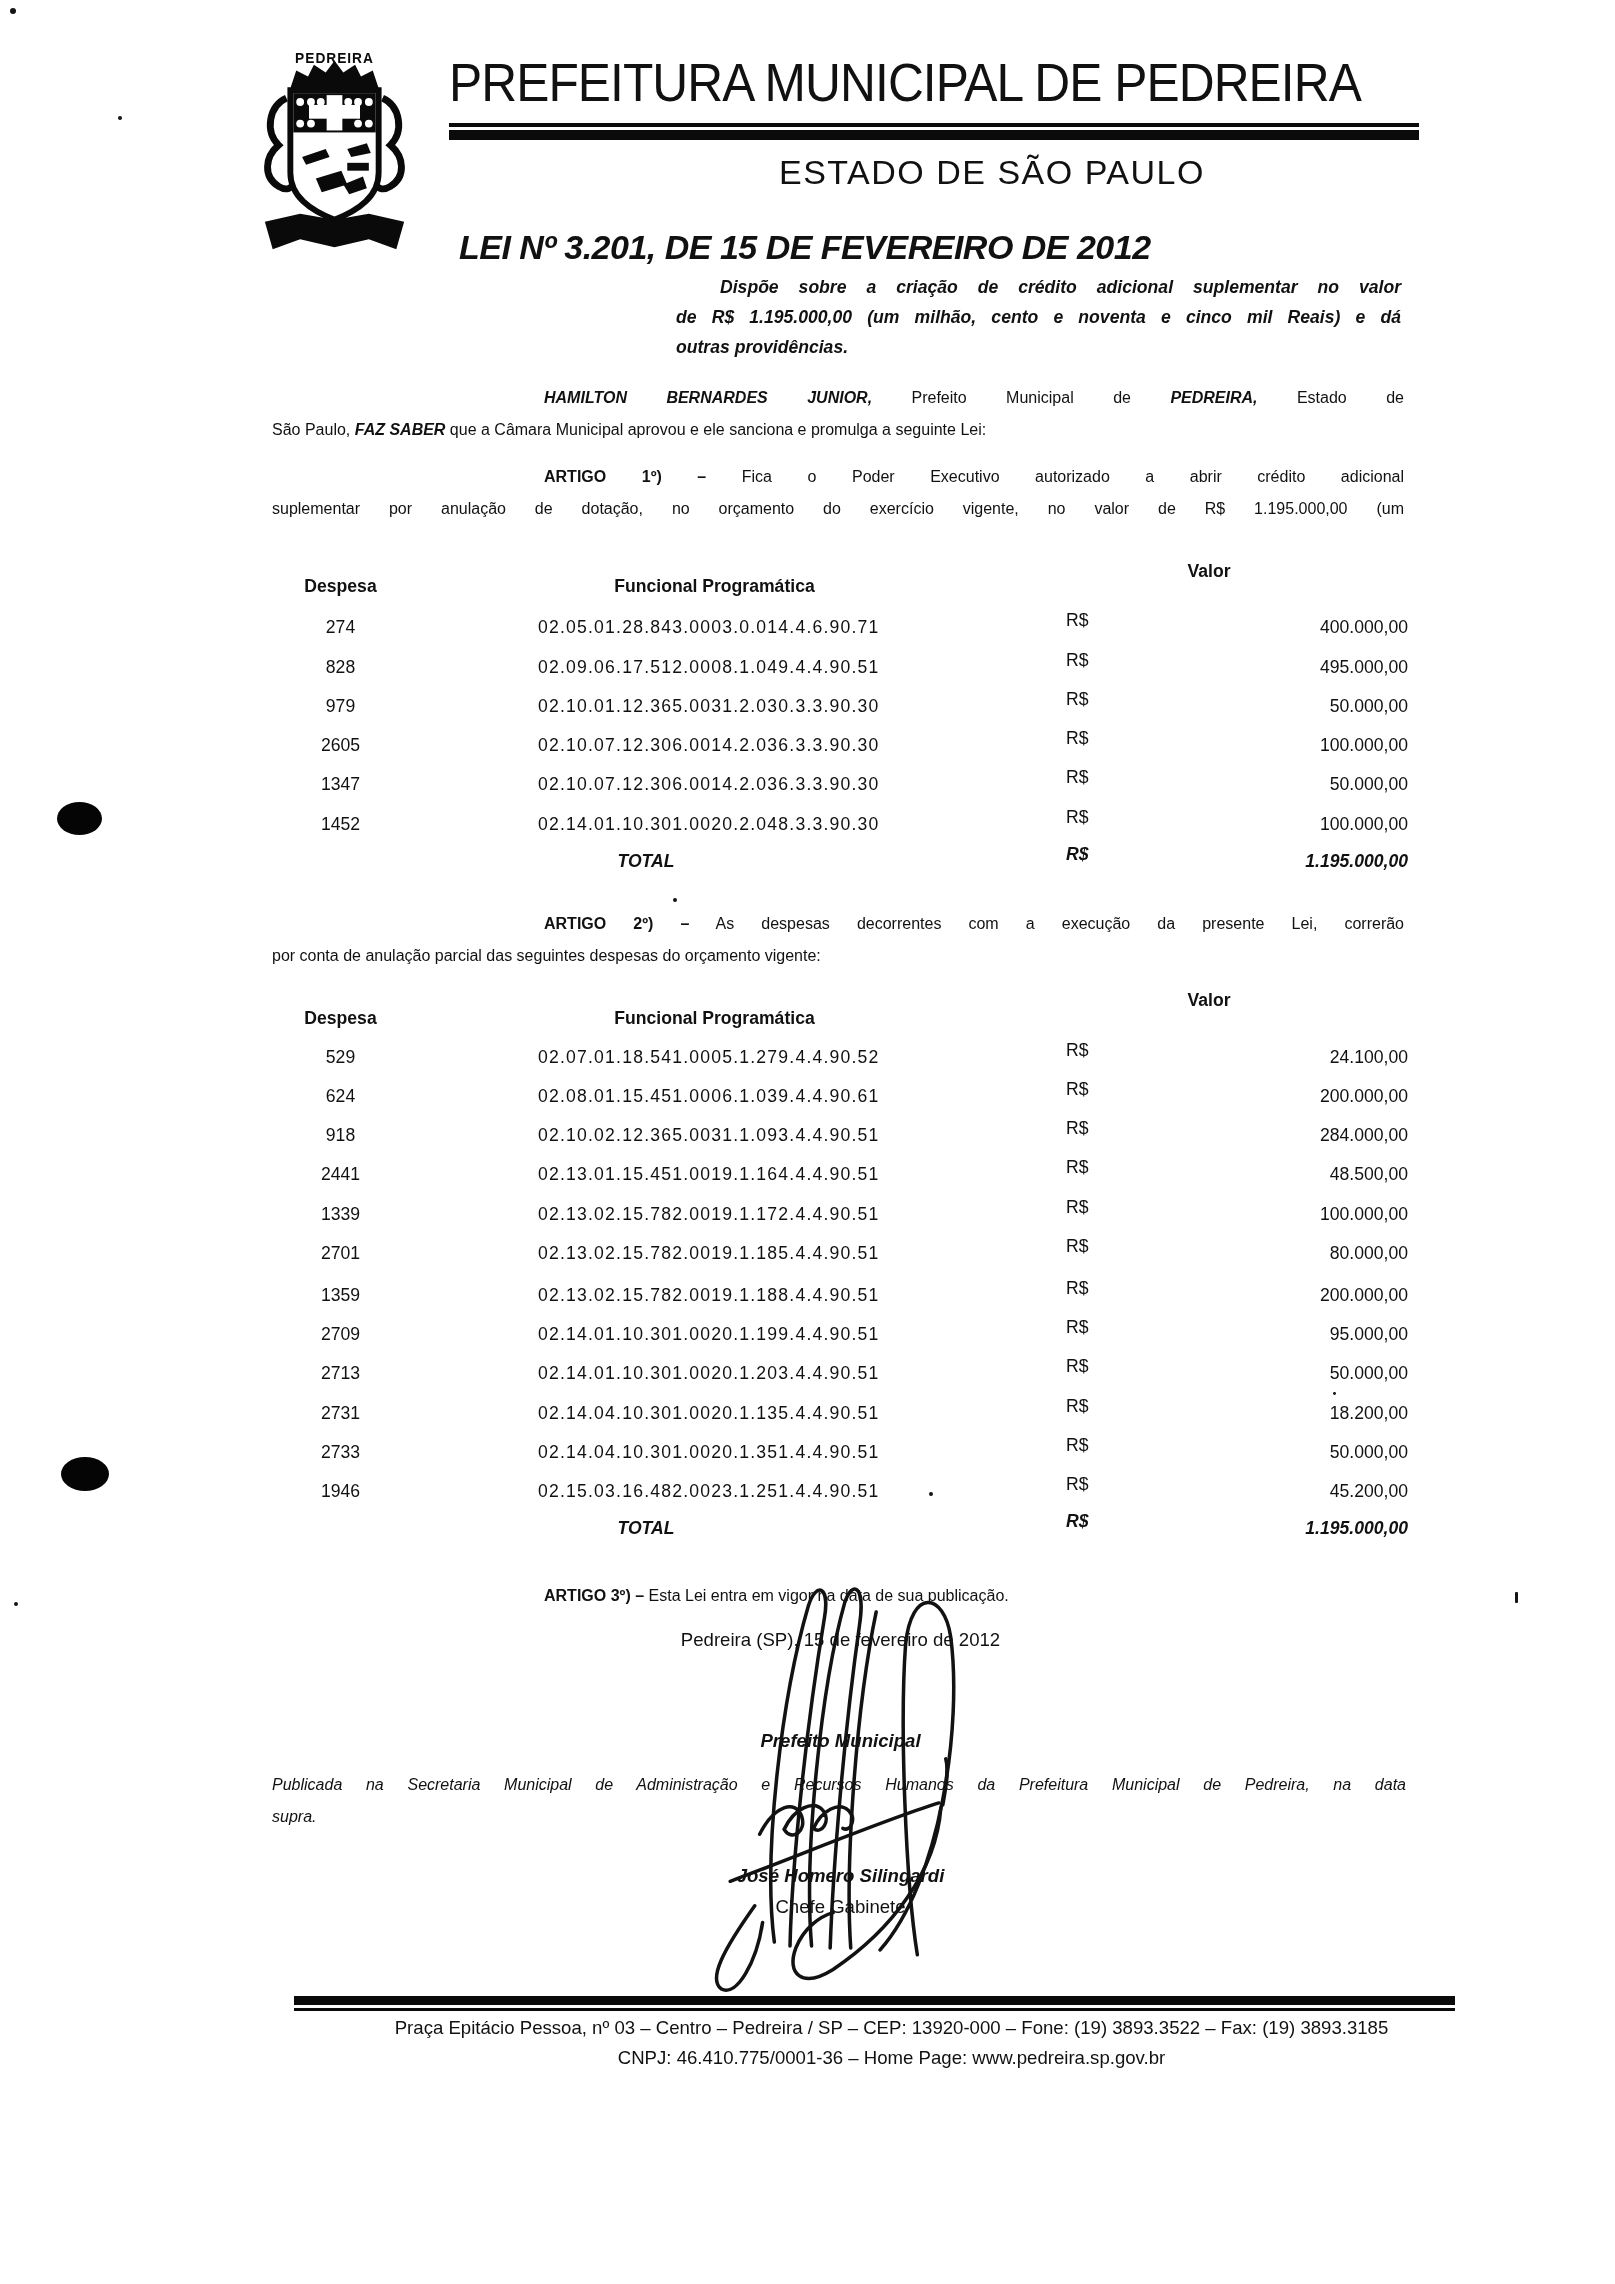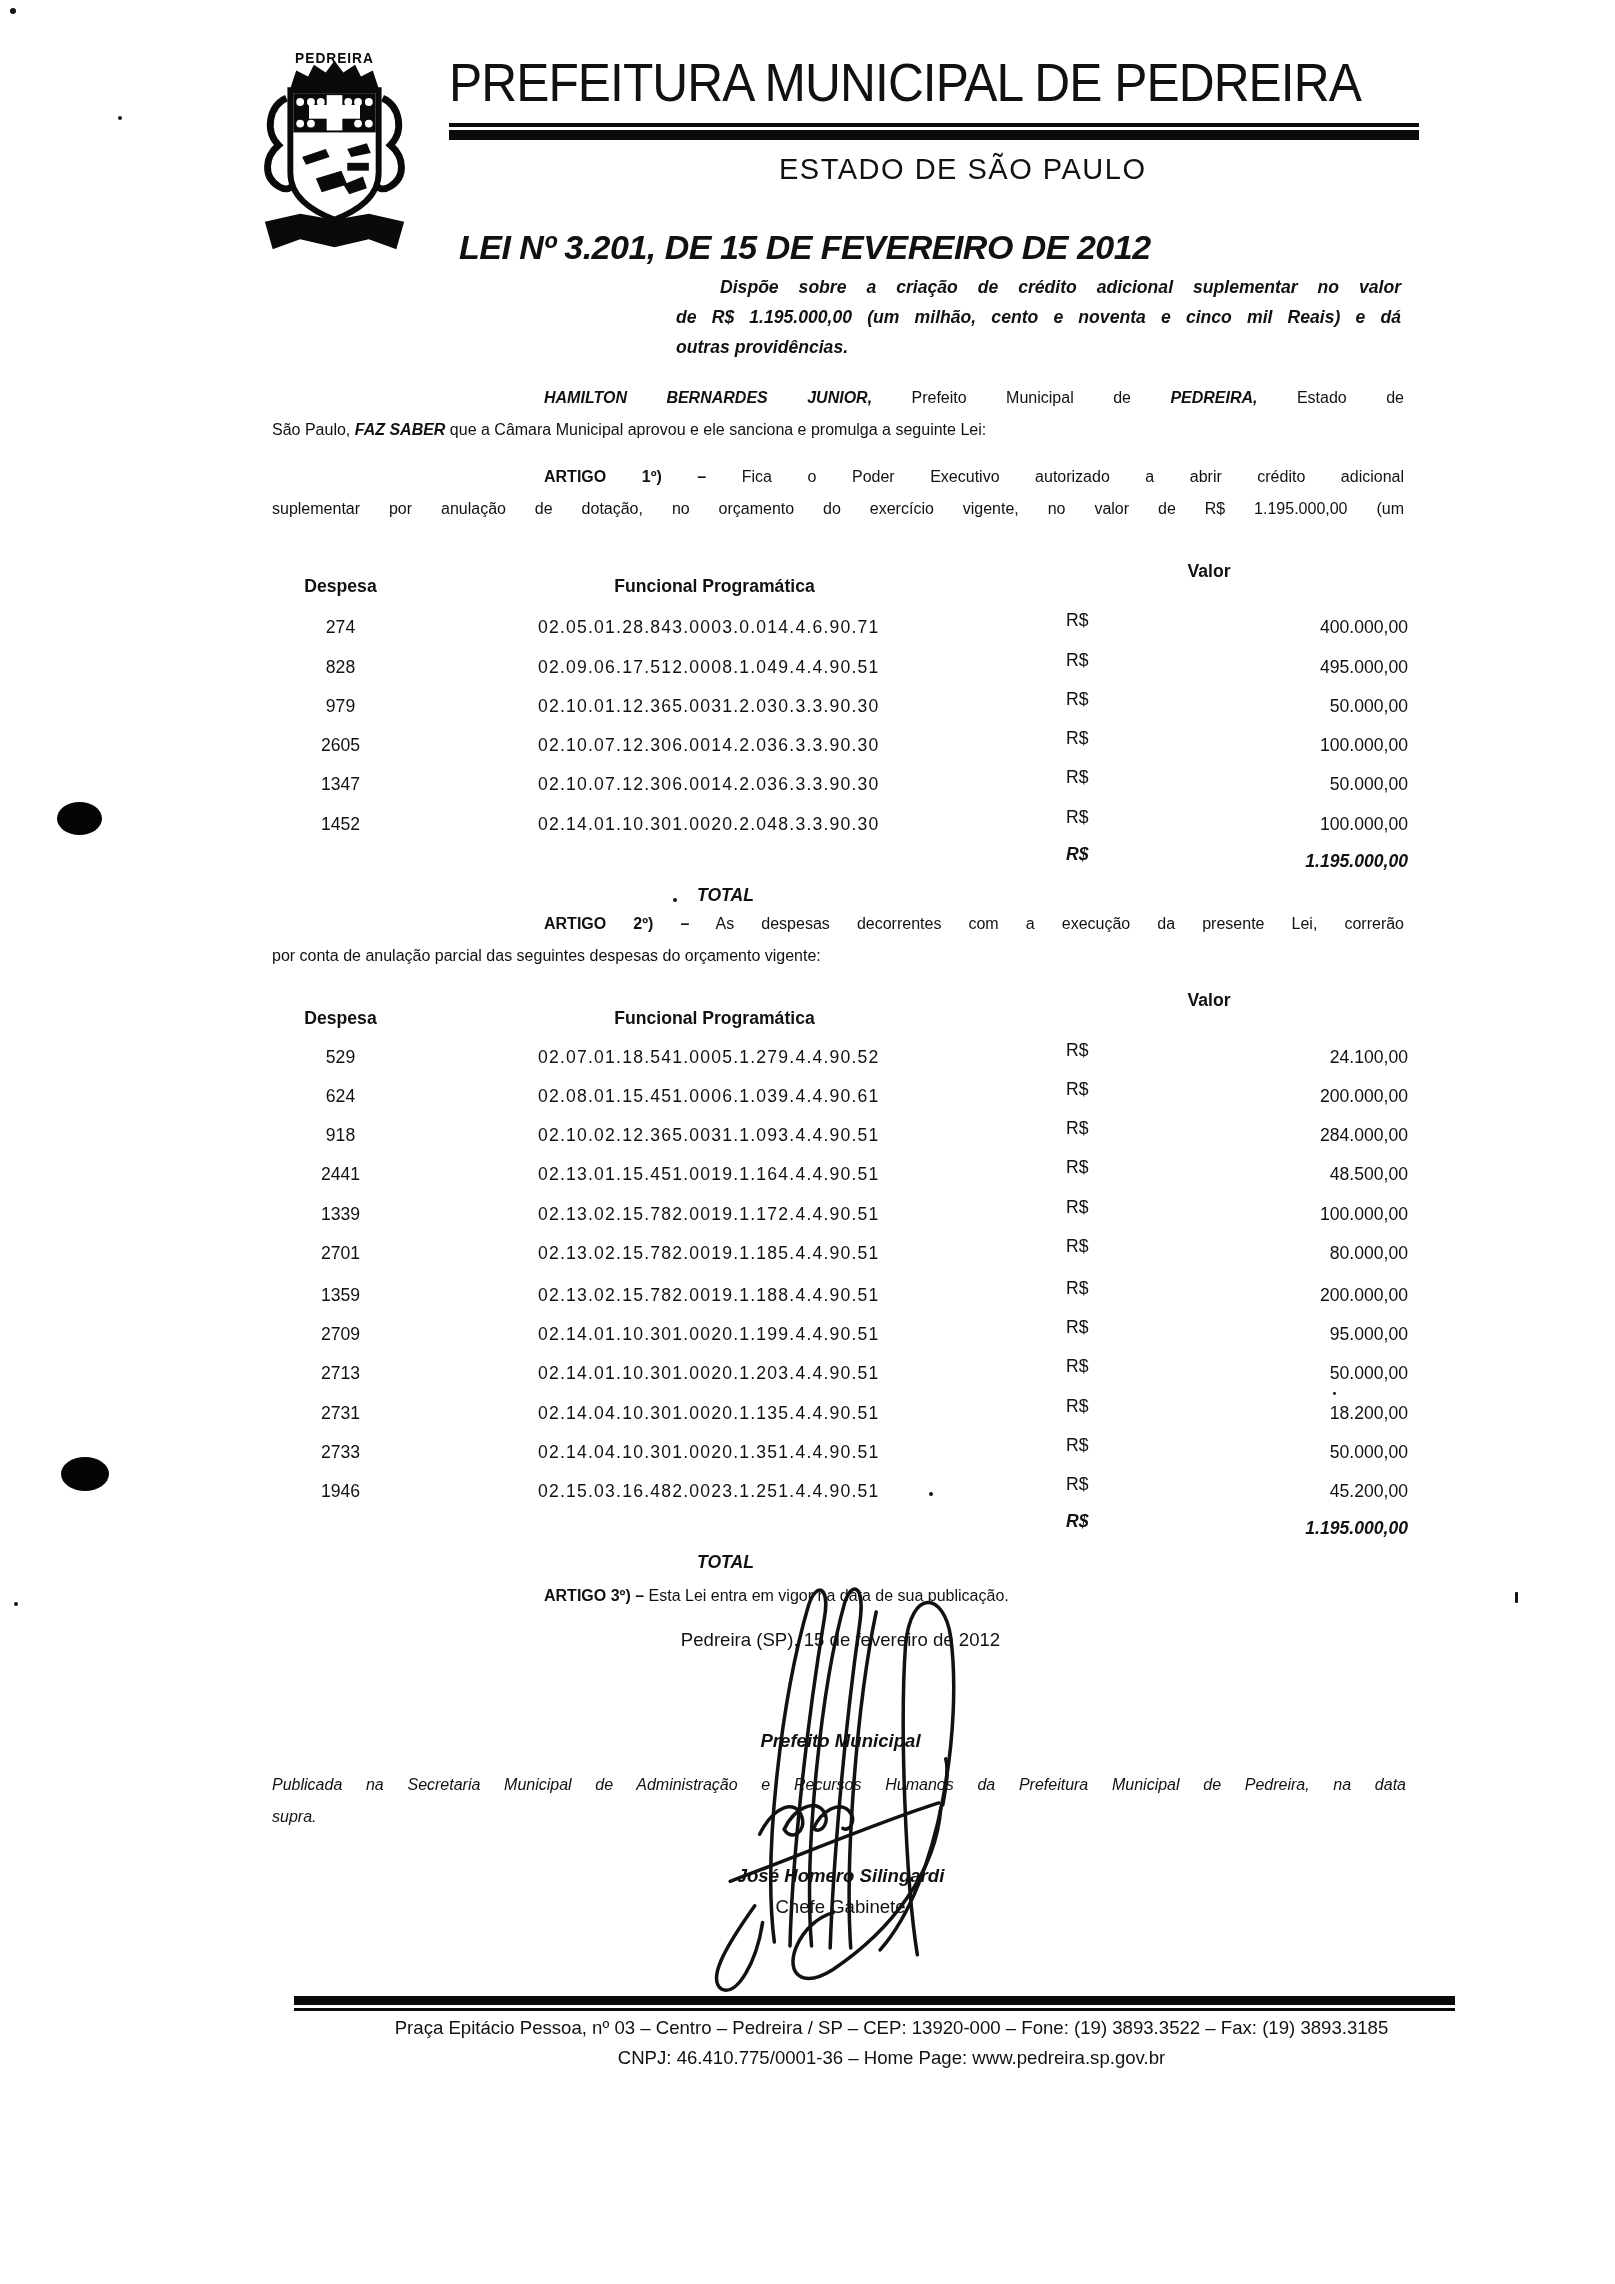--- a/index.html
+++ b/index.html
@@ -6,42 +6,42 @@
   .page{
     position:relative;width:1615px;height:2285px;background:#ffffff;
     font-family:"Liberation Sans","DejaVu Sans",sans-serif;color:#111;
     overflow:hidden;
   }
   .abs{position:absolute;}
   .org-title{
     font-size:54px;line-height:55px;white-space:nowrap;
     transform:scaleX(0.92);transform-origin:left center;letter-spacing:-1px;
   }
-  .estado{font-size:29px;letter-spacing:1.5px;white-space:nowrap;}
+  .estado{font-size:34px;letter-spacing:1.5px;white-space:nowrap;}
   .rule{background:#0b0b0b;}
   .law-title{font-size:34px;font-weight:bold;font-style:italic;white-space:nowrap;letter-spacing:-0.5px;}
   .summary{width:725px;font-size:17.6px;font-style:italic;line-height:30px;}
   .para{width:1132px;font-size:16px;line-height:32px;}
   .jline{text-align:justify;text-align-last:justify;}
   .indent{padding-left:272px;}
   .b{font-weight:bold;}
   .bi{font-weight:bold;font-style:italic;}
   .it{font-style:italic;}
   .center-band{left:272px;width:1137px;text-align:center;font-size:18.6px;white-space:nowrap;}
   
   .th{font-size:17.6px;font-weight:bold;}
   .th-despesa{left:272px;width:137px;text-align:center;}
   .th-func{left:538px;width:353px;text-align:center;}
   .th-valor{left:1111px;width:196px;text-align:center;}
   .trow{left:0;width:1615px;height:25.5px;font-size:17.6px;}
   .cd{position:absolute;left:272px;width:137px;text-align:center;}
   .cf{position:absolute;left:538px;width:392px;letter-spacing:1.2px;white-space:nowrap;}
   .crs{position:absolute;left:1066px;top:-6.9px;}
   .cv{position:absolute;left:1202px;width:206px;text-align:right;}
-  .ctot{position:absolute;left:538px;width:216px;text-align:right;margin-top:34px;}
+  .ctot{position:absolute;left:538px;width:216px;text-align:center;}
   .hole{position:absolute;background:#050505;border-radius:50%;}
   .speck{position:absolute;background:#151515;border-radius:50%;}
   .footer-bar{background:#0a0a0a;}
   .footer-text{font-size:18.6px;text-align:center;white-space:nowrap;}
   svg text{font-family:"Liberation Sans","DejaVu Sans",sans-serif;}
 </style>
 </head>
 <body>
 
 <div class="page">

